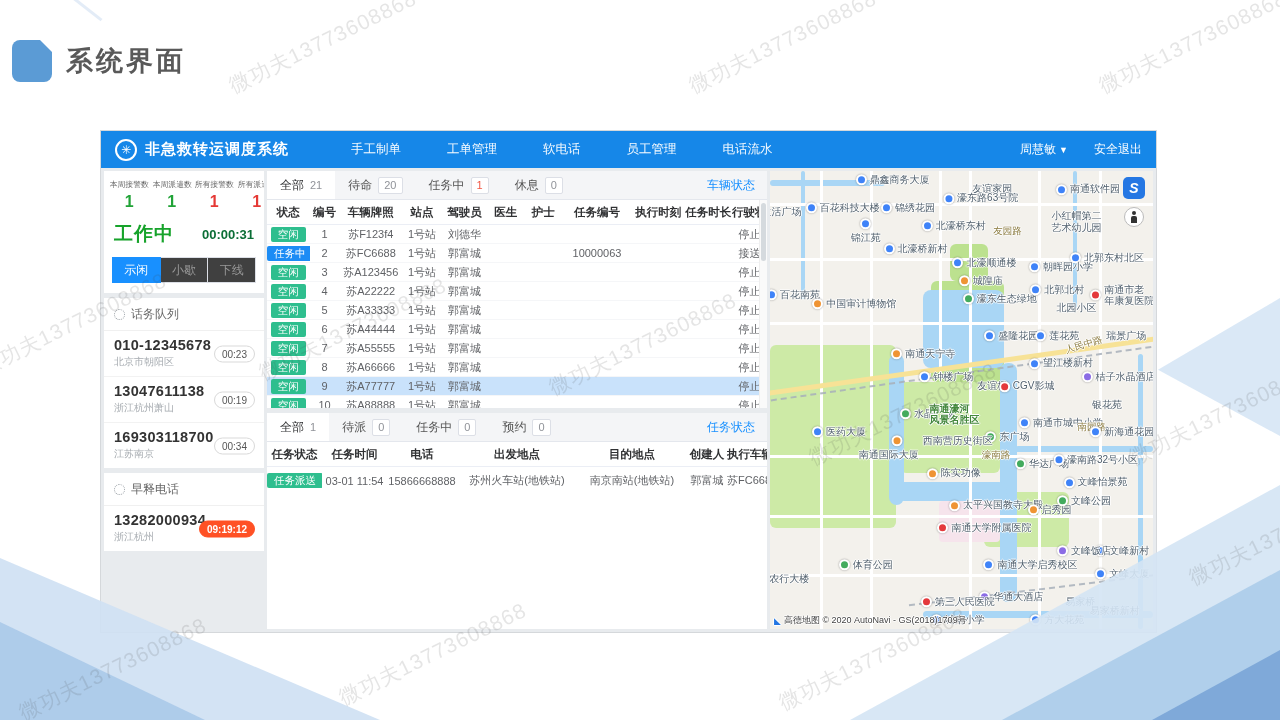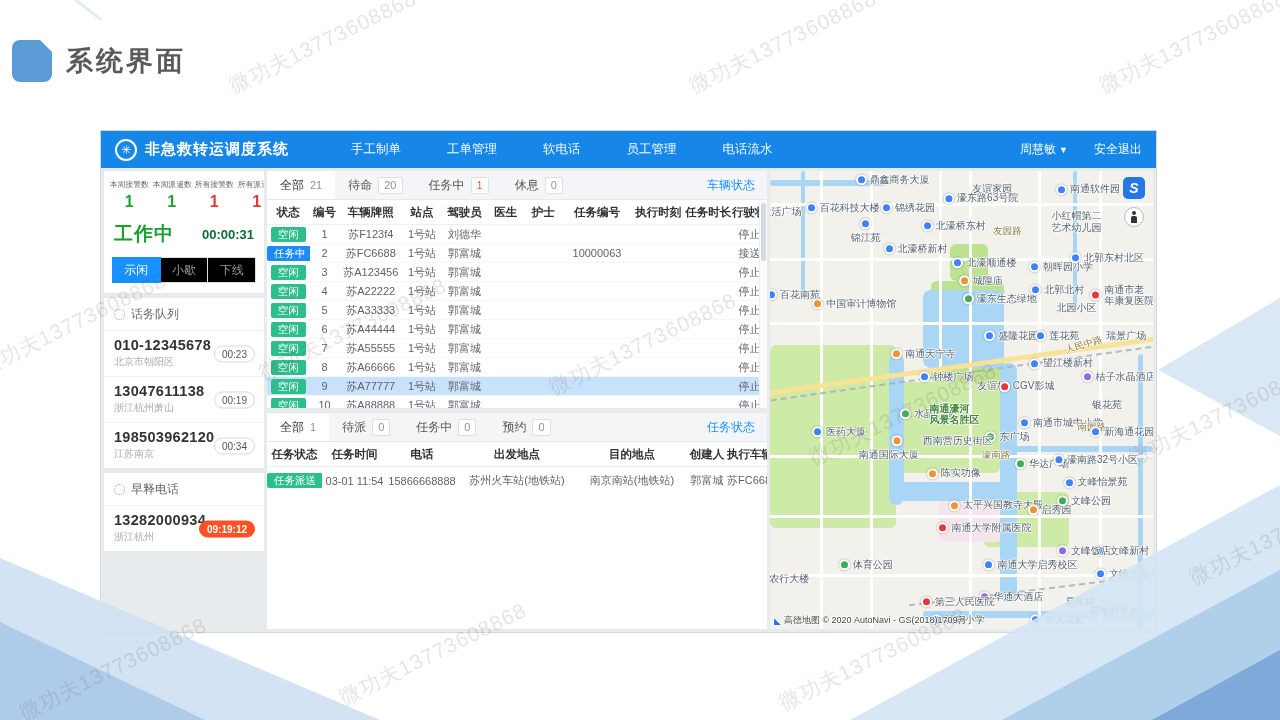--- a/index.html
+++ b/index.html
@@ -48,21 +48,21 @@
   .stat { flex:1; text-align:center; }
   .stat-label { font-size:8.5px; color:#666; transform:scale(.92); white-space:nowrap; }
   .stat-value { font-size:16px; font-weight:bold; margin-top:2px; }
   .stat-value.green { color:#21a337; }
   .stat-value.red { color:#e53935; }
   .status-row { display:flex; justify-content:space-between; align-items:center; padding:8px 10px 6px; }
   .working { font-size:19px; font-weight:bold; color:#17a32b; letter-spacing:1px; }
   .timer { font-size:13px; font-weight:bold; color:#0b6e36; }
   .btn-group { display:flex; padding:4px 8px 10px; }
   .state-btn { flex:1; text-align:center; font-size:12px; line-height:24px; border:1px solid #dcdfe6; color:#999;
-               background:#000000; cursor:pointer; }
+               background:#404040; cursor:pointer; }
   .state-btn + .state-btn { border-left:none; }
   .state-btn.active { background:#1890ff; border-color:#1890ff; color:#fff; }
 
   .card-head { display:flex; align-items:center; gap:6px; padding:8px 10px 7px; font-size:12px; color:#666;
                border-bottom:1px solid #f0f0f0; }
   .ring-icon { width:11px; height:11px; border:1.5px dotted #9aa0a6; border-radius:50%; flex:none; }
   .person-icon { width:11px; height:11px; position:relative; flex:none; }
   .person-icon:before { content:""; position:absolute; left:3.5px; top:0; width:4px; height:4px; border:1px solid #888; border-radius:50%; }
   .person-icon:after { content:""; position:absolute; left:1px; bottom:0; width:9px; height:5px; border:1px solid #888;
                        border-bottom:none; border-radius:5px 5px 0 0; }
@@ -217,21 +217,21 @@
                 <div class="phone-number">010-12345678</div>
                 <div class="phone-loc">北京市朝阳区</div>
                 <span class="time-pill">00:23</span>
               </div>
               <div class="phone-item">
                 <div class="phone-number">13047611138</div>
                 <div class="phone-loc">浙江杭州萧山</div>
                 <span class="time-pill">00:19</span>
               </div>
               <div class="phone-item">
-                <div class="phone-number">198503962120</div>
+                <div class="phone-number">169303118700</div>
                 <div class="phone-loc">江苏南京</div>
                 <span class="time-pill">00:34</span>
               </div>
             </div>
         </div>
 
         <div class="card">
           <div class="card-head">
             <span class="ring-icon"></span>
             <span>早释电话</span>

